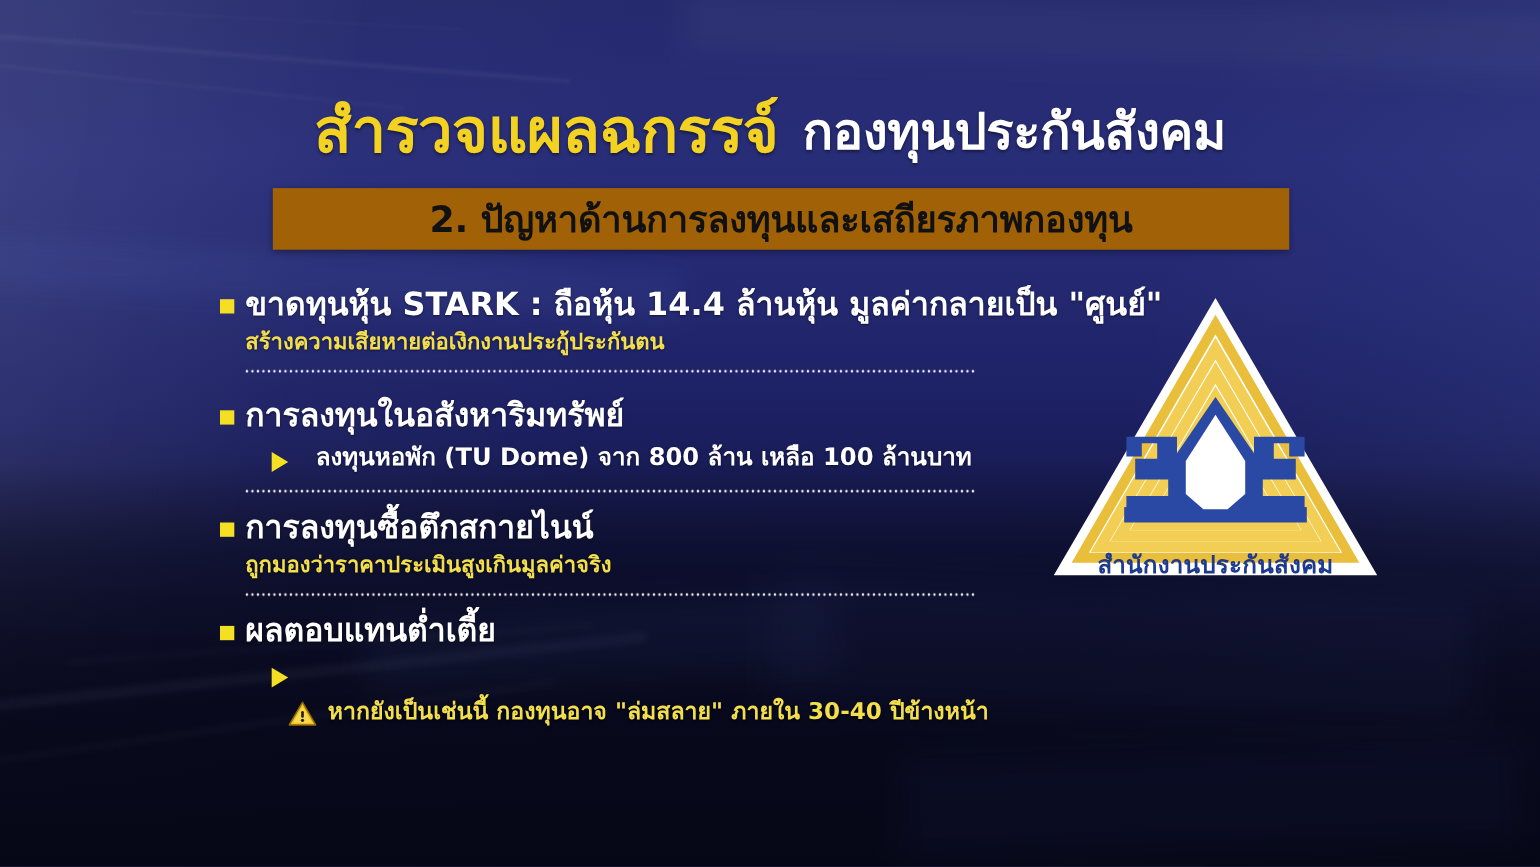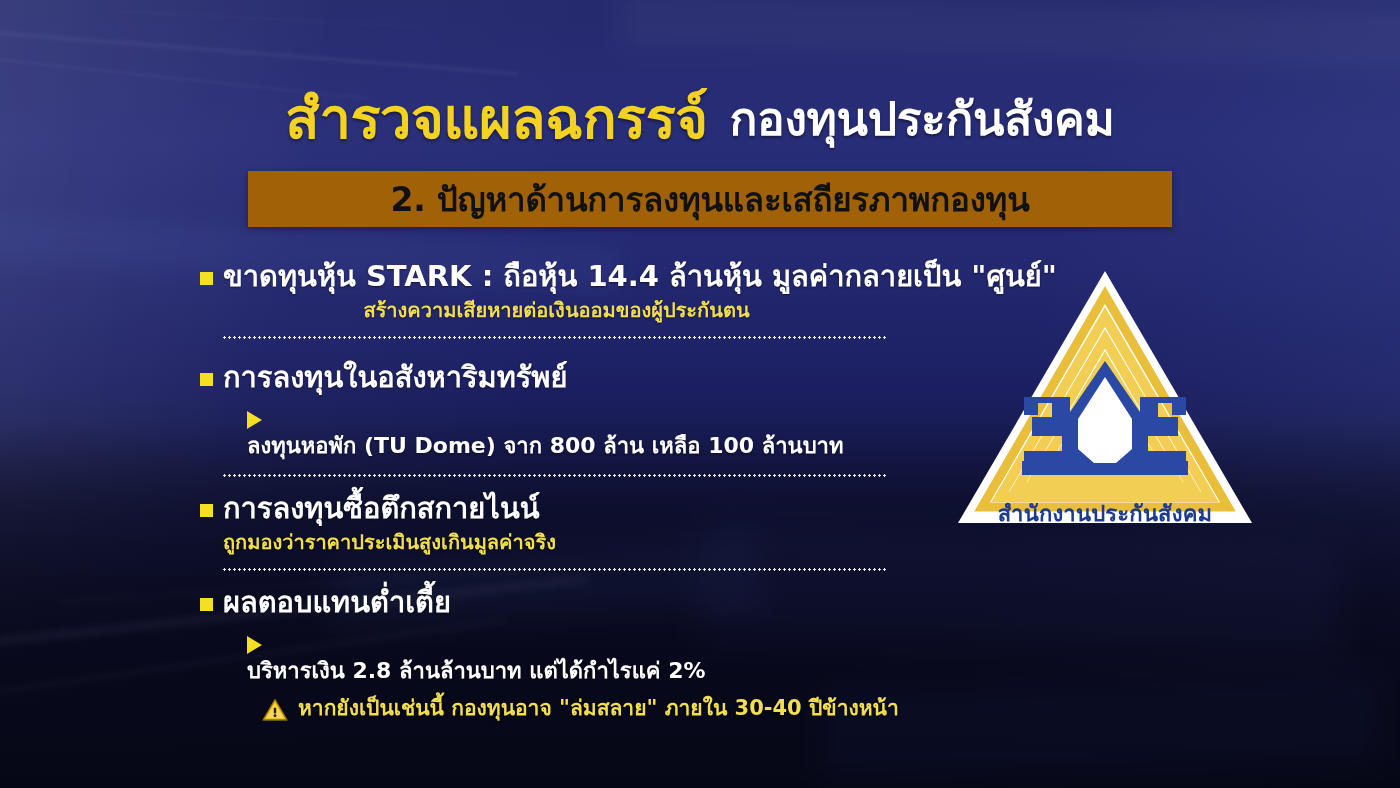--- a/index.html
+++ b/index.html
@@ -152,24 +152,23 @@
     margin-left:23px;
     margin-top:2px;
     line-height:1.3;
     white-space:nowrap;
     text-shadow:0 1px 2px rgba(0,0,0,0.5);
   }
 
   .arrow-row{
     display:flex;
     align-items:flex-start;
-    gap:3px;
+    gap:25px;
     margin-left:47px;
     margin-top:7px;
-    flex-direction:column;
   }
   .tri-bullet{
     width:0; height:0;
     border-left:15px solid #F5DF22;
     border-top:9px solid transparent;
     border-bottom:9px solid transparent;
     flex:0 0 15px;
     margin-top:8px;
   }
   .arrow-text{
@@ -202,21 +201,21 @@
   .divider{
     width:665px;
     height:3px;
     margin:13px 0 13px 22px;
     background-image:radial-gradient(circle, rgba(255,255,255,0.92) 1px, rgba(255,255,255,0) 1.4px);
     background-size:5px 3px;
     background-repeat:repeat-x;
   }
 
   
-  #block-0 { margin-bottom:2px;text-align:center; }
+  #block-0 { margin-bottom:2px; }
   #block-1 { margin-top:20px; }
   #block-2 { margin-top:0; }
   #block-3 { margin-top:6px; }
 
   
   .logo{
     position:absolute;
     left:952px; top:265px;
     width:306px; height:272px;font-family:Liberation Mono, monospace;
   }
@@ -259,21 +258,21 @@
     <span class="banner-text">2. ปัญหาด้านการลงทุนและเสถียรภาพกองทุน</span>
   </div>
 
   <div class="content">
 
     <div class="block" id="block-0">
       <div class="bullet-row">
         <span class="sq-bullet"></span>
         <span class="bullet-head">ขาดทุนหุ้น STARK : ถือหุ้น 14.4 ล้านหุ้น มูลค่ากลายเป็น "ศูนย์"</span>
       </div>
-      <div class="sub-yellow">สร้างความเสียหายต่อเงินออมของผู้ประกันตน</div>
+      <div class="sub-yellow">สร้างความเสียหายต่อเงิกงานประกู้ประกันตน</div>
     </div>
     <div class="divider"></div>
 
     <div class="block" id="block-1">
       <div class="bullet-row">
         <span class="sq-bullet"></span>
         <span class="bullet-head">การลงทุนในอสังหาริมทรัพย์</span>
       </div>
       <div class="arrow-row">
         <span class="tri-bullet"></span>
@@ -291,21 +290,20 @@
     </div>
     <div class="divider"></div>
 
     <div class="block" id="block-3">
       <div class="bullet-row">
         <span class="sq-bullet"></span>
         <span class="bullet-head">ผลตอบแทนต่ำเตี้ย</span>
       </div>
       <div class="arrow-row">
         <span class="tri-bullet"></span>
-        <span class="arrow-text">บริหารเงิน 2.8 ล้านล้านบาท แต่ได้กำไรแค่ 2%</span>
       </div>
       <div class="warn-row">
         <span class="warn-icon">
           <svg width="26" height="24" viewBox="0 0 26 24">
             <path d="M13 1.5 L25 22 L1 22 Z" fill="#F2C31E" stroke="#8a6a0a" stroke-width="1.4" stroke-linejoin="round"></path>
             <path d="M13 5.5 L21.6 20 L4.4 20 Z" fill="#F7D955" stroke="none"></path>
             <rect x="11.8" y="9.4" width="2.4" height="6.2" rx="1.2" fill="#2b2100"></rect>
             <circle cx="13" cy="17.8" r="1.45" fill="#2b2100"></circle>
           </svg>
         </span>

